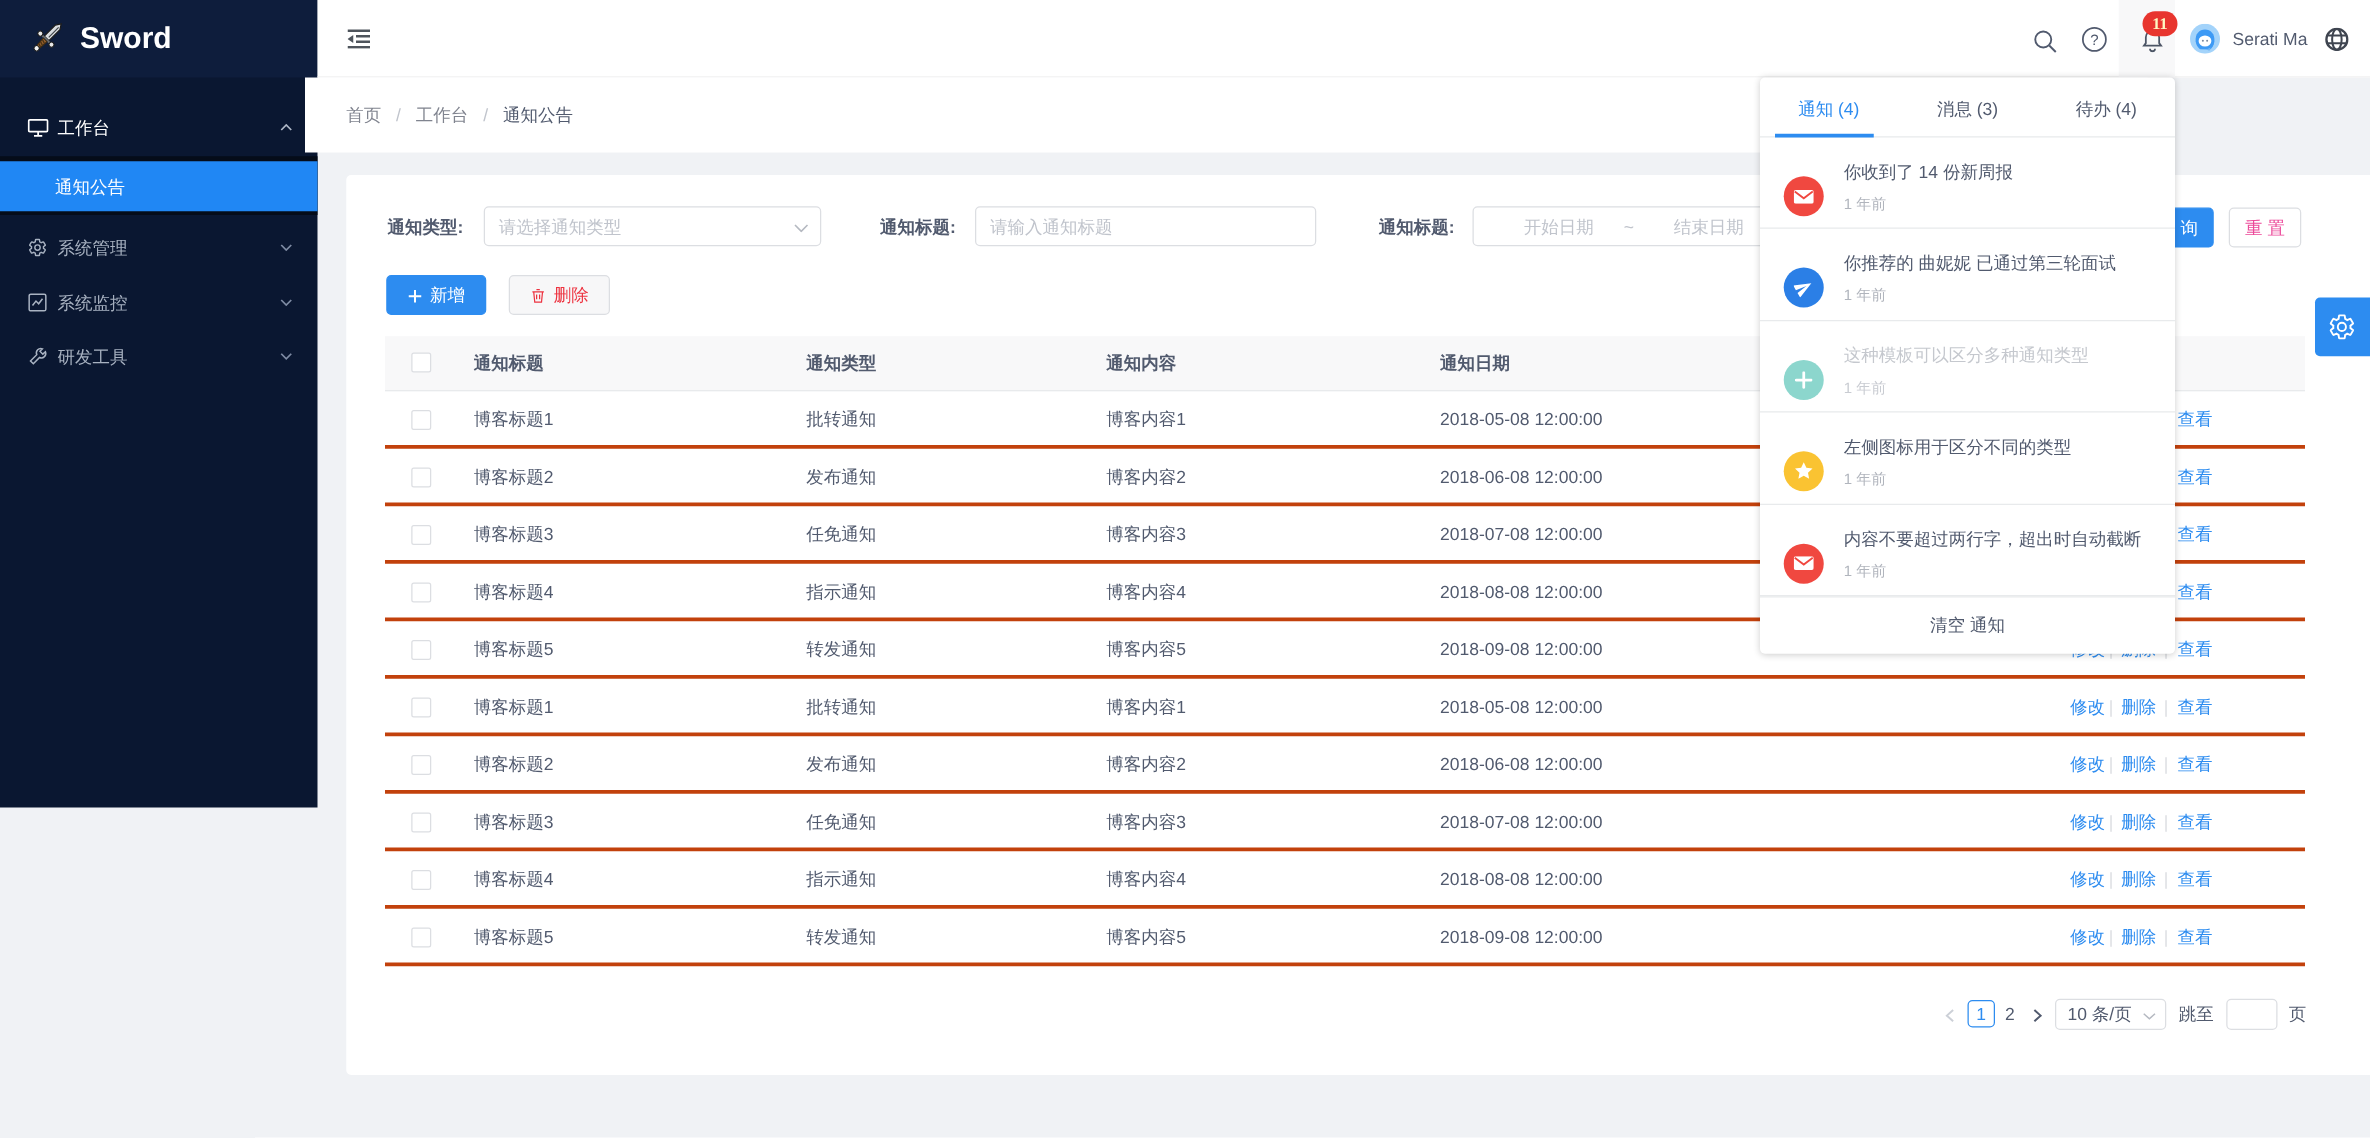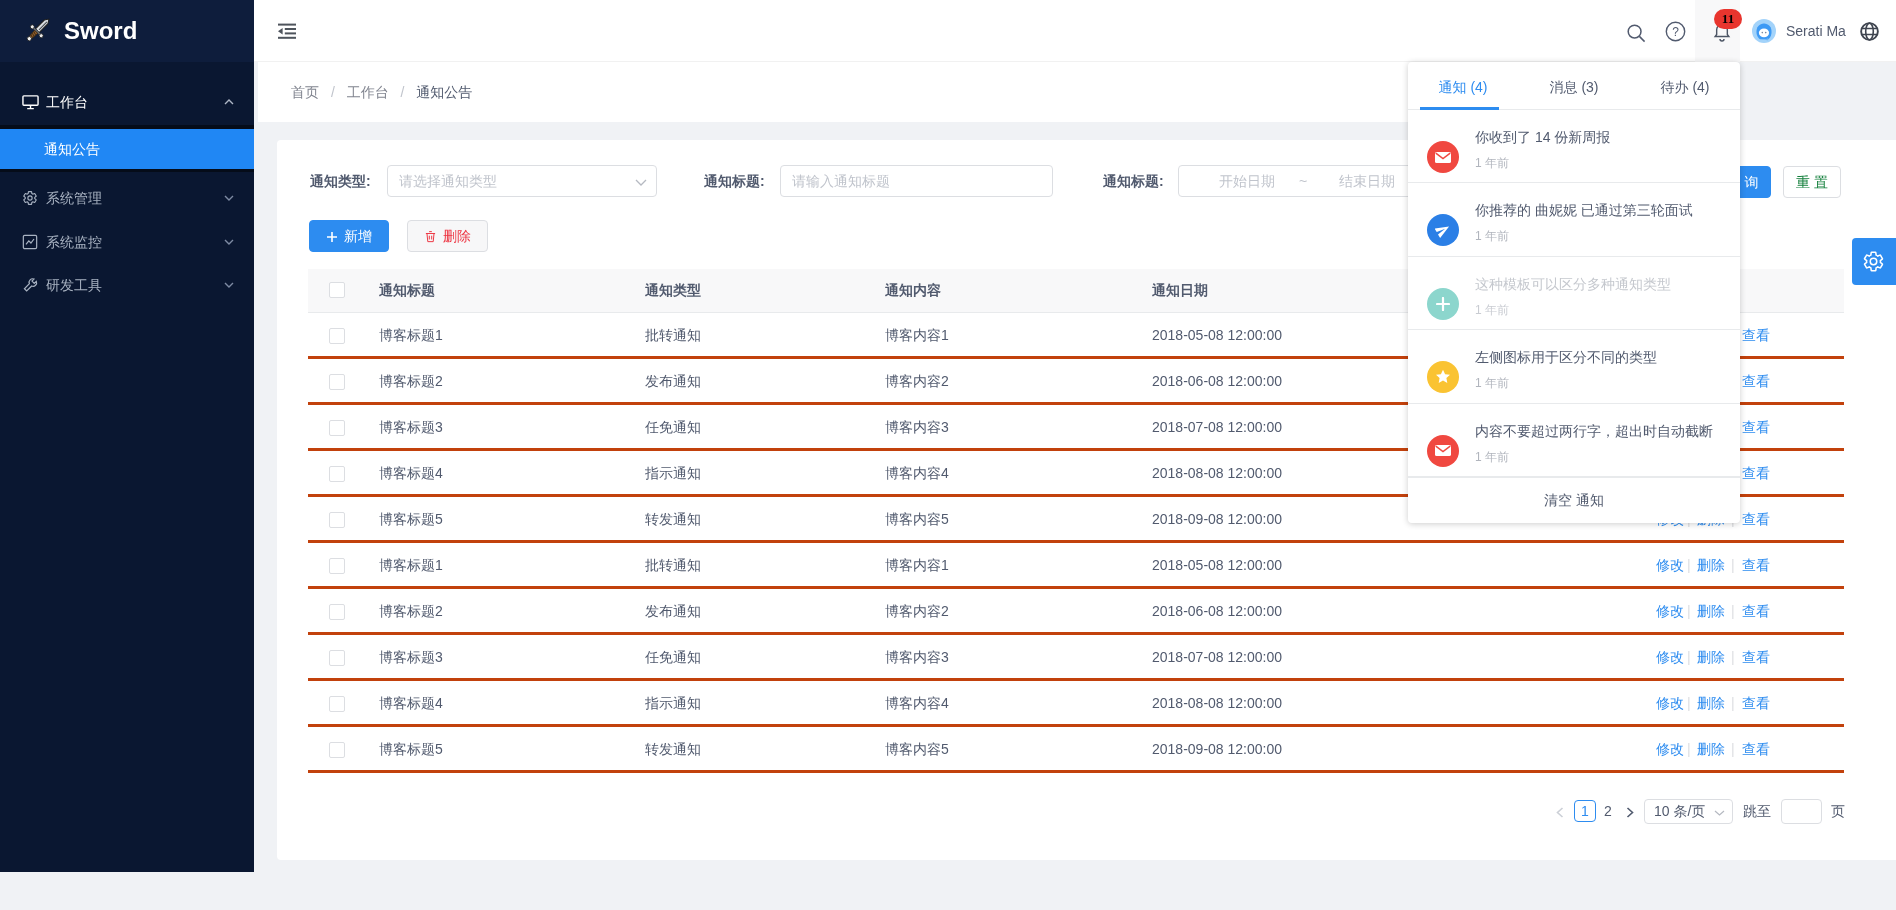--- a/index.html
+++ b/index.html
@@ -1,48 +1,48 @@
 <!DOCTYPE html>
 <html lang="zh"><head>
 <meta charset="utf-8">
 <title>Sword</title>
 <style>
 *{margin:0;padding:0;box-sizing:border-box}
 html,body{width:1896px;height:910px;overflow:hidden}
 body{font-family:"Liberation Sans",sans-serif;font-size:14px;color:#515a6e;background:#f0f2f5;position:relative}
 .abs{position:absolute}
 
-.sb{position:absolute;left:0;top:0;width:254px;height:872px;background:#0a1731}
+.sb{position:absolute;left:0;top:0;width:254px;height:646px;background:#0a1731}
 .sb-logo{position:absolute;left:0;top:0;width:254px;height:62px;background:#0e1d3c}
 .sb-logo .txt{position:absolute;left:64px;top:0;line-height:62px;font-size:24px;font-weight:bold;color:#fff}
 .mi{position:absolute;left:0;width:254px;height:44px;line-height:44px;color:#a8b2c1}
 .mi .t{position:absolute;left:46px}
 .mi .ic{position:absolute;left:22px;top:14px}
 .mi .ar{position:absolute;right:20px;top:19px}
 .sub-active{position:absolute;left:0;top:129px;width:254px;height:40px;line-height:40px;background:#2087f4;color:#fff}
 .sub-active span{position:absolute;left:44px}
 .grpbg{position:absolute;left:0;top:125px;width:254px;height:47px;background:#050c19}
 
 .hd{position:absolute;left:254px;top:0;width:1642px;height:62px;background:#fff;border-bottom:1px solid #f1f1f1}
 .band{position:absolute;left:1441px;top:0;width:45px;height:62px;background:#f8f8f9}
 .hname{position:absolute;left:1532px;top:0;line-height:62px;color:#515a6e}
-.badge{position:absolute;left:1460px;top:9px;height:20px;min-width:28px;background:#e8352e;border-radius:10px;color:#000000;font-size:13px;font-weight:bold;font-family:"Liberation Serif",serif;text-align:center;line-height:19px;padding:0 5px}
-.crumb{position:absolute;left:258px;top:62px;width:1474px;height:60px;background:#fff;line-height:60px}
+.badge{position:absolute;left:1460px;top:9px;height:20px;min-width:28px;background:#e8352e;border-radius:10px;color:#fef9c3;font-size:13px;font-weight:bold;font-family:"Liberation Serif",serif;text-align:center;line-height:19px;padding:0 5px}
+.crumb{position:absolute;left:244px;top:62px;width:1474px;height:60px;background:#fff;line-height:60px}
 .crumb .in{position:absolute;left:33px;color:#80848f}
 .crumb .sep{color:#c0c4cc;padding:0 8px}
 .crumb .cur{color:#515a6e}
 
 .card{position:absolute;left:277px;top:140px;width:1876px;height:720px;background:#fff;border-radius:4px}
 .lab{position:absolute;top:25px;height:32px;line-height:32px;color:#515a6e;font-weight:bold}
 .ctl{position:absolute;top:25px;height:32px;border:1px solid #dcdee2;border-radius:4px;background:#fff;line-height:30px}
 .ph{color:#c0c4cc;position:absolute;left:11px;white-space:nowrap}
 .chev{position:absolute;right:9px;top:13px}
 .btn{position:absolute;top:26px;height:32px;border-radius:4px;text-align:center;line-height:30px}
 .bq{left:1437px;width:57px;background:#2d8cf0;border:1px solid #2d8cf0;color:#fff}
-.br{left:1506px;width:58px;background:#fff;border:1px solid #dcdee2;color:#15803d}
+.br{left:1506px;width:58px;background:#fff;border:1px solid #dcdee2;color:#ec4899}
 .badd{left:32px;top:80px;width:80px;background:#2d8cf0;border:1px solid #2d8cf0;color:#fff}
 .bdel{left:130px;top:80px;width:81px;background:#f7f7f8;border:1px solid #dcdee2;color:#ed3340}
 
 .tbl{position:absolute;left:31px;top:129px;width:1536px}
 .th{position:relative;height:44px;line-height:43px;background:#f8f8f9;font-weight:bold;color:#515a6e}
 .tr{position:relative;height:46px;line-height:45px;border-bottom:3px solid #c2410c;color:#515a6e}
 .th{border-bottom:1px solid #e8eaec}
 .cb{position:absolute;left:21px;width:16px;height:16px;border:1px solid #dcdee2;border-radius:2px;background:#fff}
 .th .cb{top:13px}.tr .cb{top:15px}
 .c1{position:absolute;left:71px}.c2{position:absolute;left:337px}.c3{position:absolute;left:577px}.c4{position:absolute;left:844px}

